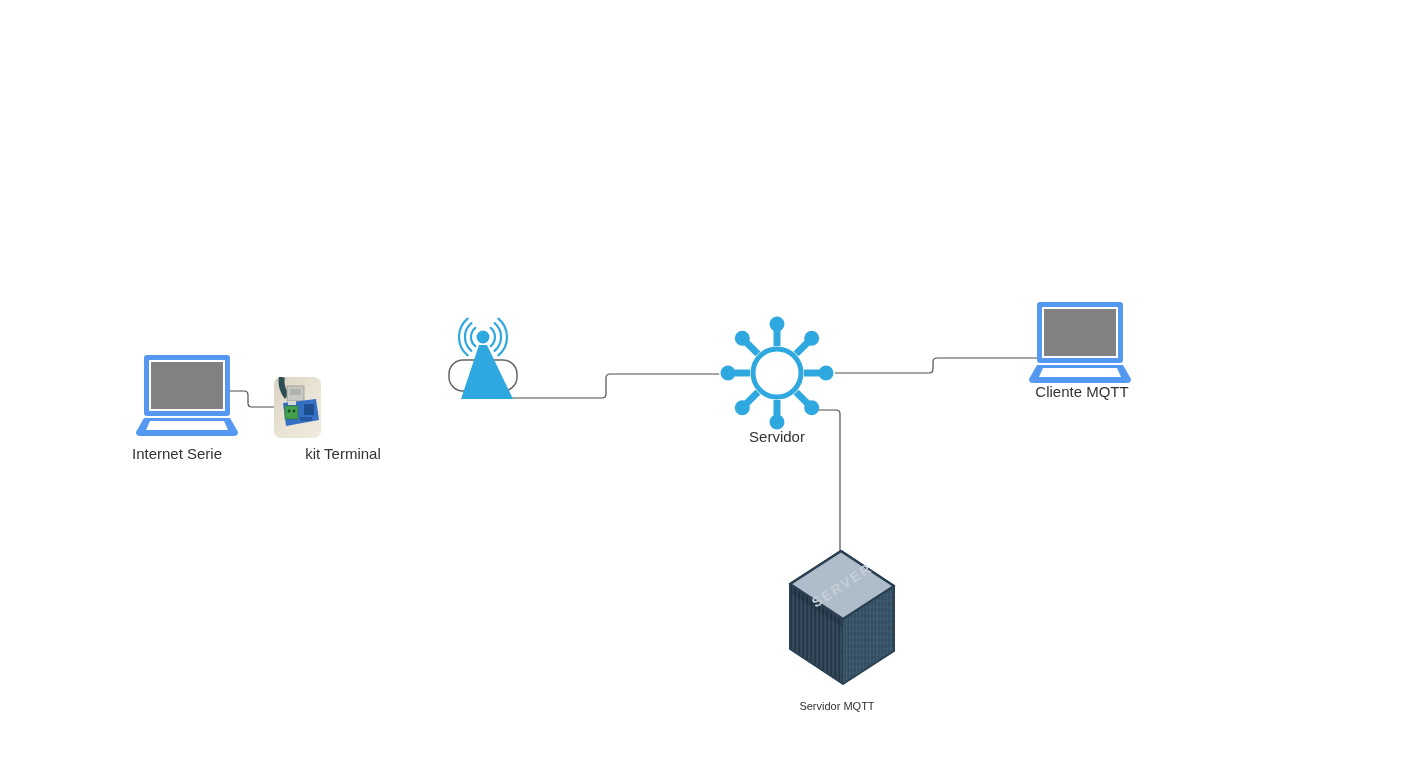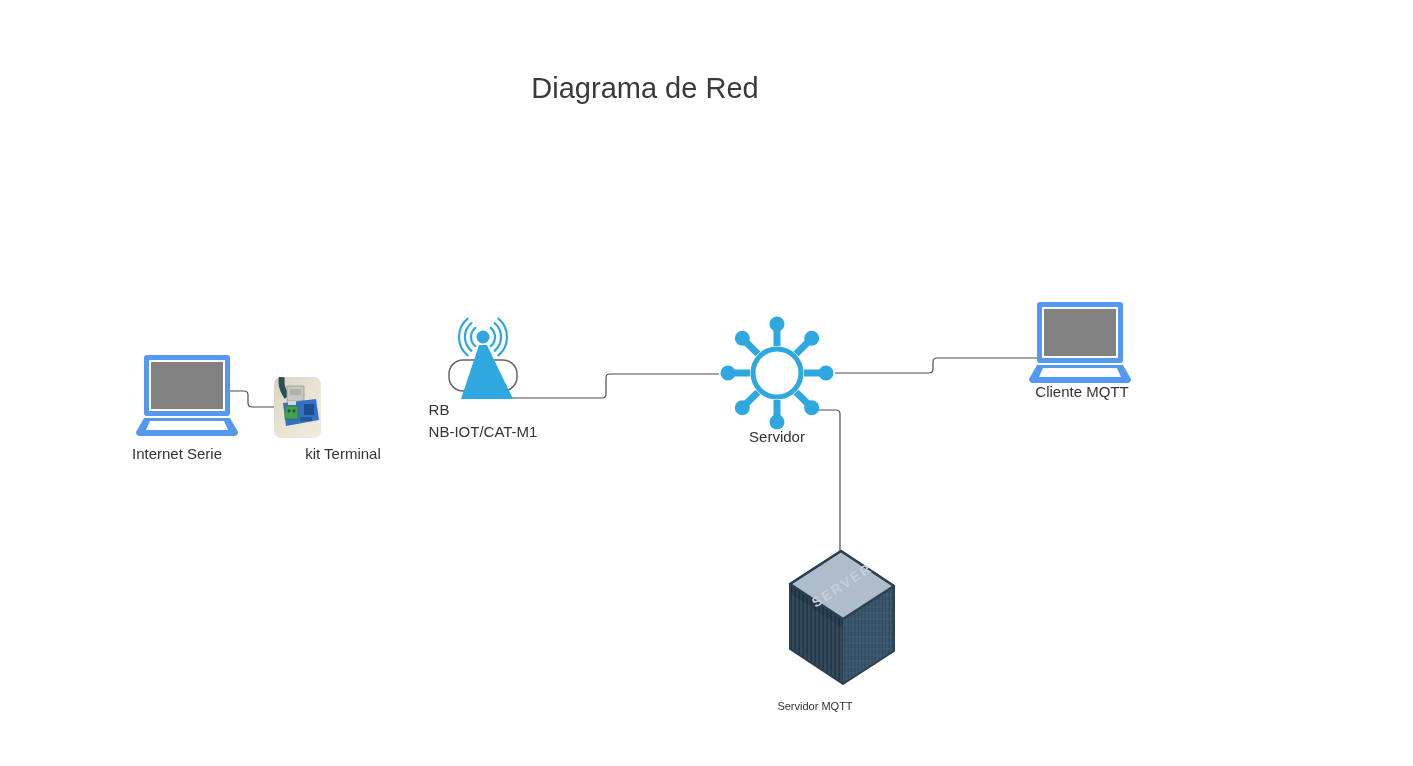--- a/index.html
+++ b/index.html
@@ -11,21 +11,21 @@
   }
   .canvas{position:absolute;inset:0;}
   .title{
     position:absolute;left:645px;top:72px;transform:translateX(-50%);
     font-size:29px;color:var(--title,#3a3a3a);white-space:nowrap;
   }
   .wires{position:absolute;left:0;top:0;z-index:1;}
   .node{position:absolute;z-index:2;}
   .node-label{
     position:absolute;z-index:3;transform:translateX(-50%);
-    font-size:15px;color:var(--label,#333);white-space:nowrap;
+    font-size:15px;color:var(--label,#333);white-space:nowrap;text-align:center;
     line-height:22px;
   }
   .node-label.small{font-size:11px;line-height:13px;}
   
   .f-blue{fill:var(--laptop-blue)}
   .f-gray{fill:var(--screen-gray)}
   .f-white{fill:#ffffff}
   .f-cyan{fill:var(--cyan)}
   .s-cyan{stroke:var(--cyan)}
   .wire{stroke:var(--line-gray);stroke-width:1.2;fill:none}
@@ -37,21 +37,20 @@
   .srv-outline{fill:none;stroke:var(--server-edge);stroke-width:2;stroke-linejoin:round}
   .srv-text{fill:var(--server-text);font-family:"Liberation Sans",sans-serif;font-weight:bold;font-size:14px;letter-spacing:2px}
   .pcb{fill:var(--pcb-blue)}
   .pcb-green{fill:var(--pcb-green);stroke:#2e7036;stroke-width:.6}
 </style>
 </head>
 <body>
 
 <div class="canvas">
 
-  <div class="title">Diagrama de Red</div>
 
   <svg class="wires" width="1413" height="766" viewBox="0 0 1413 766">
     <path class="wire" d="M229,391 L244,391 Q248,391 248,395 L248,403 Q248,407 252,407 L277,407"></path>
     <path class="wire" d="M511,398 L602,398 Q606,398 606,394 L606,378 Q606,374 610,374 L719,374"></path>
     <path class="wire" d="M835,373 L929,373 Q933,373 933,369 L933,362 Q933,358 937,358 L1038,358"></path>
     <path class="wire" d="M816,410 L836,410 Q840,410 840,414 L840,551"></path>
   </svg>
 
   <div class="node" style="left:136px;top:355px">
     <svg width="102" height="82" viewBox="0 0 102 82">
@@ -95,24 +94,20 @@
         <path d="M54.6,6.2  A 18 18 0 0 1 54.6,33.8"></path>
         <path d="M58.4,1.6  A 24 24 0 0 1 58.4,38.4"></path>
         <path d="M35.3,10.8 A 12 12 0 0 0 35.3,29.2"></path>
         <path d="M31.4,6.2  A 18 18 0 0 0 31.4,33.8"></path>
         <path d="M27.6,1.6  A 24 24 0 0 0 27.6,38.4"></path>
       </g>
       <rect class="antenna-box" x="9" y="43" width="68" height="31" rx="14"></rect>
       <polygon class="f-cyan" points="39,28 47,28 73,82 21,82"></polygon>
       <circle class="f-cyan" cx="43" cy="20" r="6.5"></circle>
     </svg>
-  </div>
-  <div class="node-label" style="left:483px;top:399px">
-    <span>RB</span><br>
-    <span>NB-IOT/CAT-M1</span>
   </div>
 
   <div class="node" style="left:719px;top:315px">
     <svg width="116" height="116" viewBox="0 0 116 116">
       <g class="s-cyan" stroke-width="7">
         <line x1="85" y1="58" x2="103" y2="58"></line>
         <line x1="77.1" y1="38.9" x2="89.8" y2="26.2"></line>
         <line x1="58" y1="31" x2="58" y2="13"></line>
         <line x1="38.9" y1="38.9" x2="26.2" y2="26.2"></line>
         <line x1="31" y1="58" x2="13" y2="58"></line>
@@ -161,15 +156,15 @@
       <polygon points="4,36 57,71 57,136 4,101" fill="url(#ventL)"></polygon>
       <polygon class="srv-right" points="57,71 108,38 108,103 57,136"></polygon>
       <polygon points="57,71 108,38 108,103 57,136" fill="url(#ventR)"></polygon>
       <polygon class="srv-bevel" points="4,36 57,71 57,80 4,45"></polygon>
       <polygon points="4,36 57,71 57,80 4,45" fill="url(#ventL)"></polygon>
       <polygon class="srv-top" points="55,3 4,36 57,71 108,38"></polygon>
       <polygon class="srv-outline" points="55,3 4,36 4,101 57,136 108,103 108,38"></polygon>
       <text class="srv-text" x="56" y="42" text-anchor="middle" transform="rotate(-33 56 37)">SERVER</text>
     </svg>
   </div>
-  <div class="node-label small" style="left:815px;top:700px">Servidor MQTT</div>
+  <div class="node-label small" style="left:837px;top:700px">Servidor MQTT</div>
 
 </div>
 
 </body></html>

